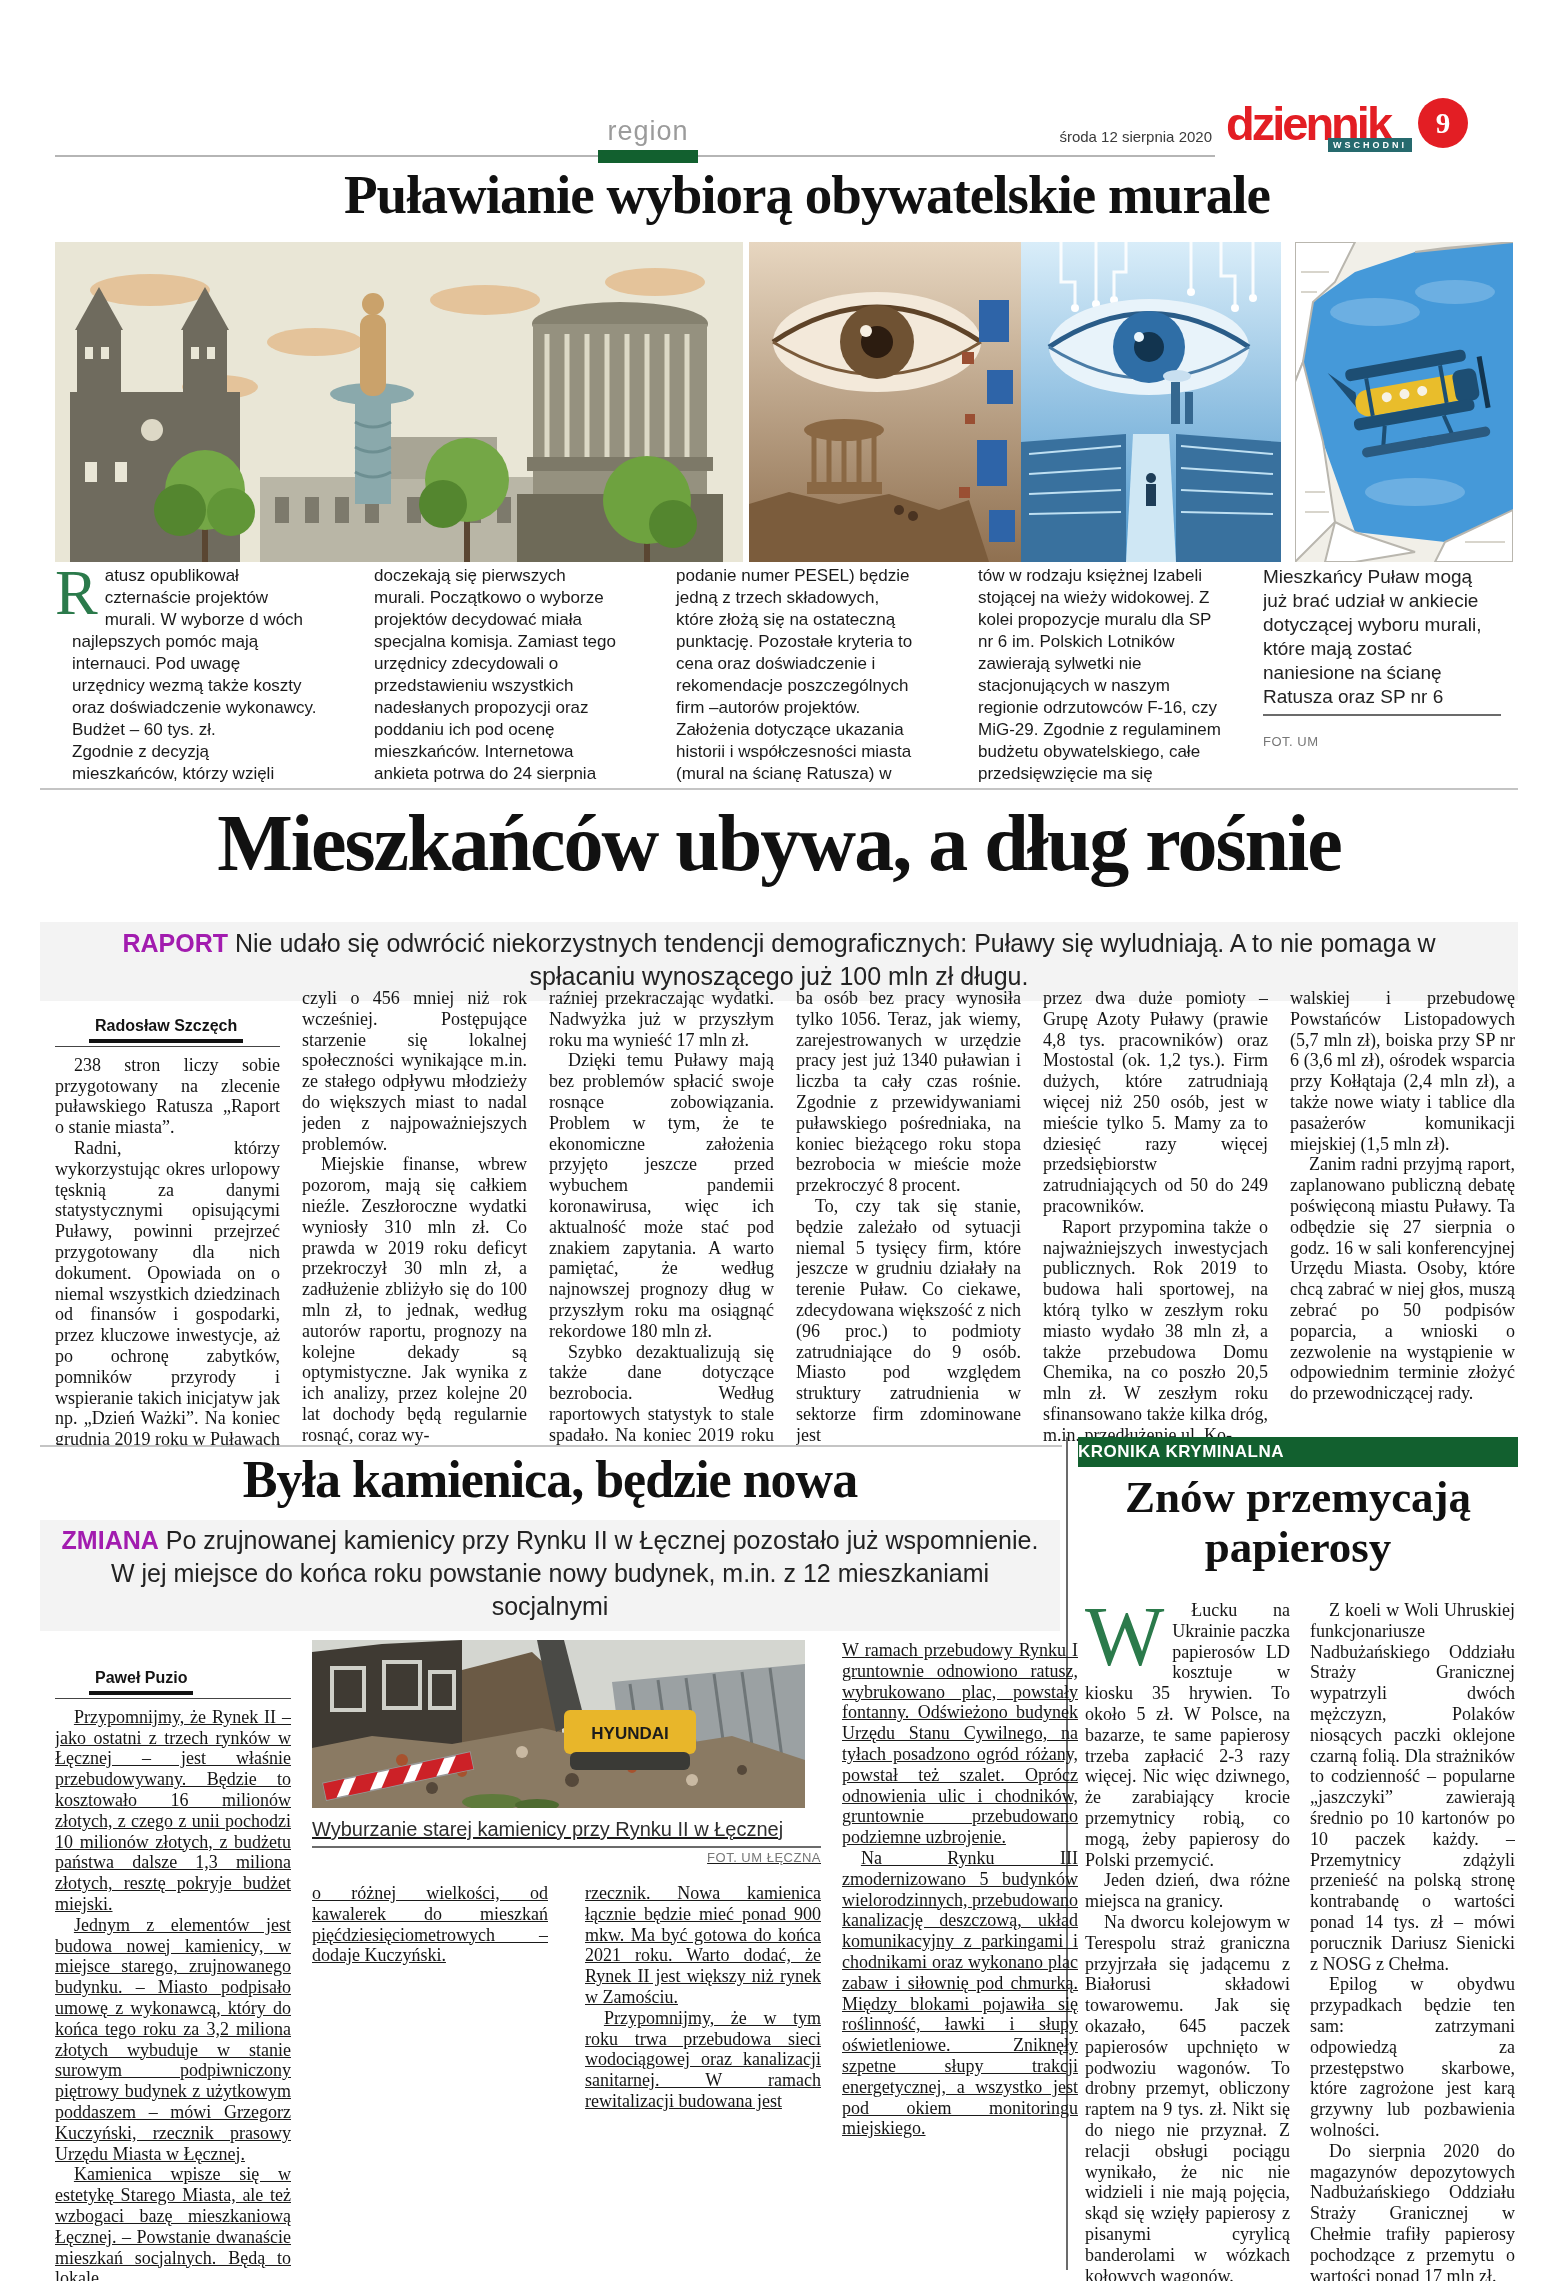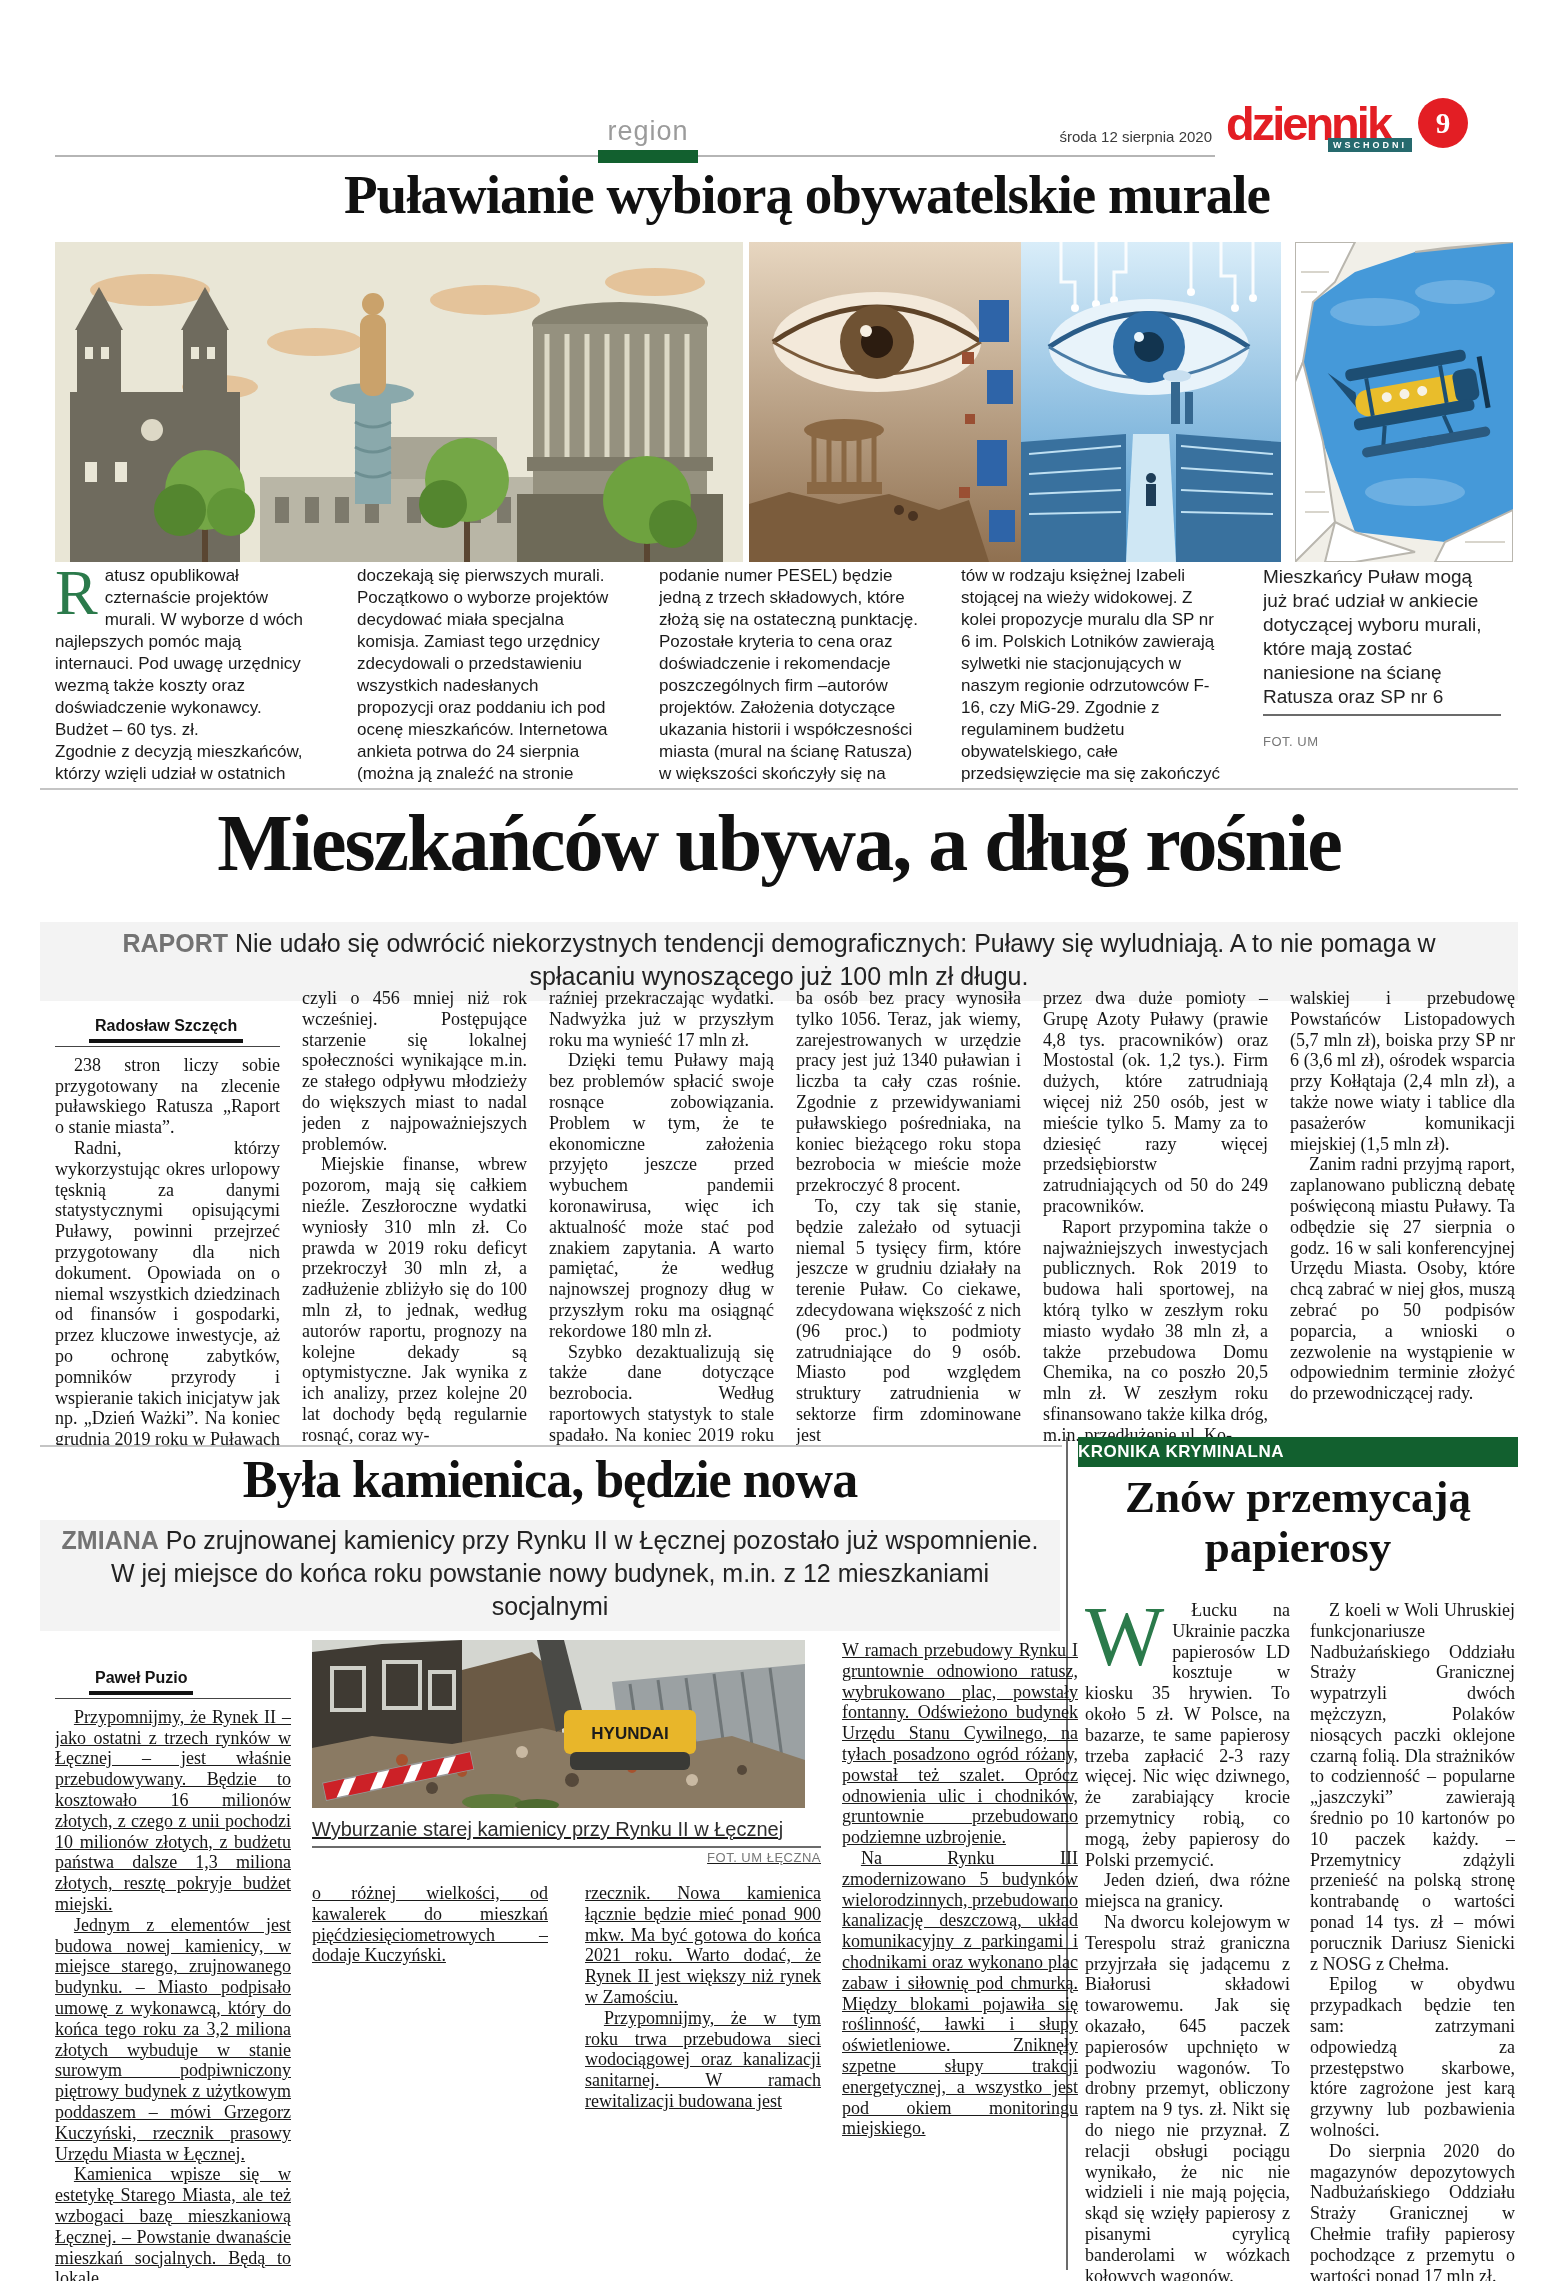--- a/index.html
+++ b/index.html
@@ -21,21 +21,21 @@
         font-family:"Liberation Serif","DejaVu Serif",serif;}
   
   .serif-head{font-family:"Liberation Serif","DejaVu Serif",serif;font-weight:700;color:#111;}
   .a1-headline{position:absolute;left:0;top:163px;width:100%;text-align:center;font-size:55px;letter-spacing:-1px;}
   .a2-headline{position:absolute;left:0;top:798px;width:100%;text-align:center;font-size:80px;letter-spacing:-2px;}
   .a3-headline{position:absolute;left:40px;top:1450px;width:1020px;text-align:center;font-size:52px;letter-spacing:-1px;}
   .a4-headline{position:absolute;left:1078px;top:1472px;width:440px;text-align:center;font-size:45px;line-height:1.12;}
   .lede{background:#f3f3f3;text-align:center;font-size:25px;line-height:1.32;color:#222;}
   .a2-lede{position:absolute;left:40px;top:922px;width:1478px;padding:5px 70px 8px;box-sizing:border-box;}
   .a3-lede{position:absolute;left:40px;top:1520px;width:1020px;padding:4px 18px 8px;box-sizing:border-box;}
-  .kicker{color:#737373;font-weight:700;}
+  .kicker{color:#a21caf;font-weight:700;}
   
   .hr1{position:absolute;left:40px;top:788px;width:1478px;height:2px;background:#c4c4c4;}
   .hr2{position:absolute;left:40px;top:1445px;width:1022px;height:2px;background:#c4c4c4;}
   .vrule{position:absolute;left:1066px;top:1437px;width:2px;height:833px;background:#6b6b6b;}
   
   .a1-body{position:absolute;left:55px;top:565px;width:1460px;height:223px;display:flex;gap:40px;
         font-size:17px;line-height:22px;}
   .a1-body .col{flex:0 0 262px;}
   .a1-body .cap-col{flex:0 0 238px;}
   .a2-body{position:absolute;left:55px;top:988px;width:1460px;height:459px;display:flex;gap:22px;}
@@ -46,21 +46,21 @@
   .a3-midcols{display:flex;gap:37px;margin-top:18px;}
   .a3-midcols .col{flex:0 0 236px;height:300px;}
   .a4-body{position:absolute;left:1085px;top:1600px;width:430px;height:681px;display:flex;gap:20px;}
   .a4-body .col{flex:0 0 205px;}
   .col{overflow:hidden;}
   .serif{font-family:"Liberation Serif","DejaVu Serif",serif;font-size:18px;line-height:20.8px;
         text-align:justify;color:#141414;}
   .col p{margin:0;}
   .serif p{text-indent:1.05em;}
   .cont p:first-child{text-indent:0;}
-  .a1-col p{text-indent:0;}
+  .a1-col p{text-indent:0;margin-left:17px;}
   .dropcap{float:left;color:#2b7a4b;font-family:"Liberation Serif","DejaVu Serif",serif;
         font-size:64px;line-height:52px;padding:2px 7px 0 0;}
   .dropcap-lg{float:left;color:#2b7a4b;font-family:"Liberation Serif","DejaVu Serif",serif;
         font-size:84px;line-height:66px;padding:4px 8px 0 0;}
   
   .byline-block{border-bottom:1px solid #444;margin-bottom:8px;padding-bottom:3px;}
   .byline-name{display:inline-block;margin-left:34px;font-weight:700;font-size:16px;
         border-bottom:4px solid #111;padding:0 6px 2px;font-family:"Liberation Sans",sans-serif;margin-top:28px;}
   
   .cap-col{font-size:19px;line-height:24px;color:#222;}

